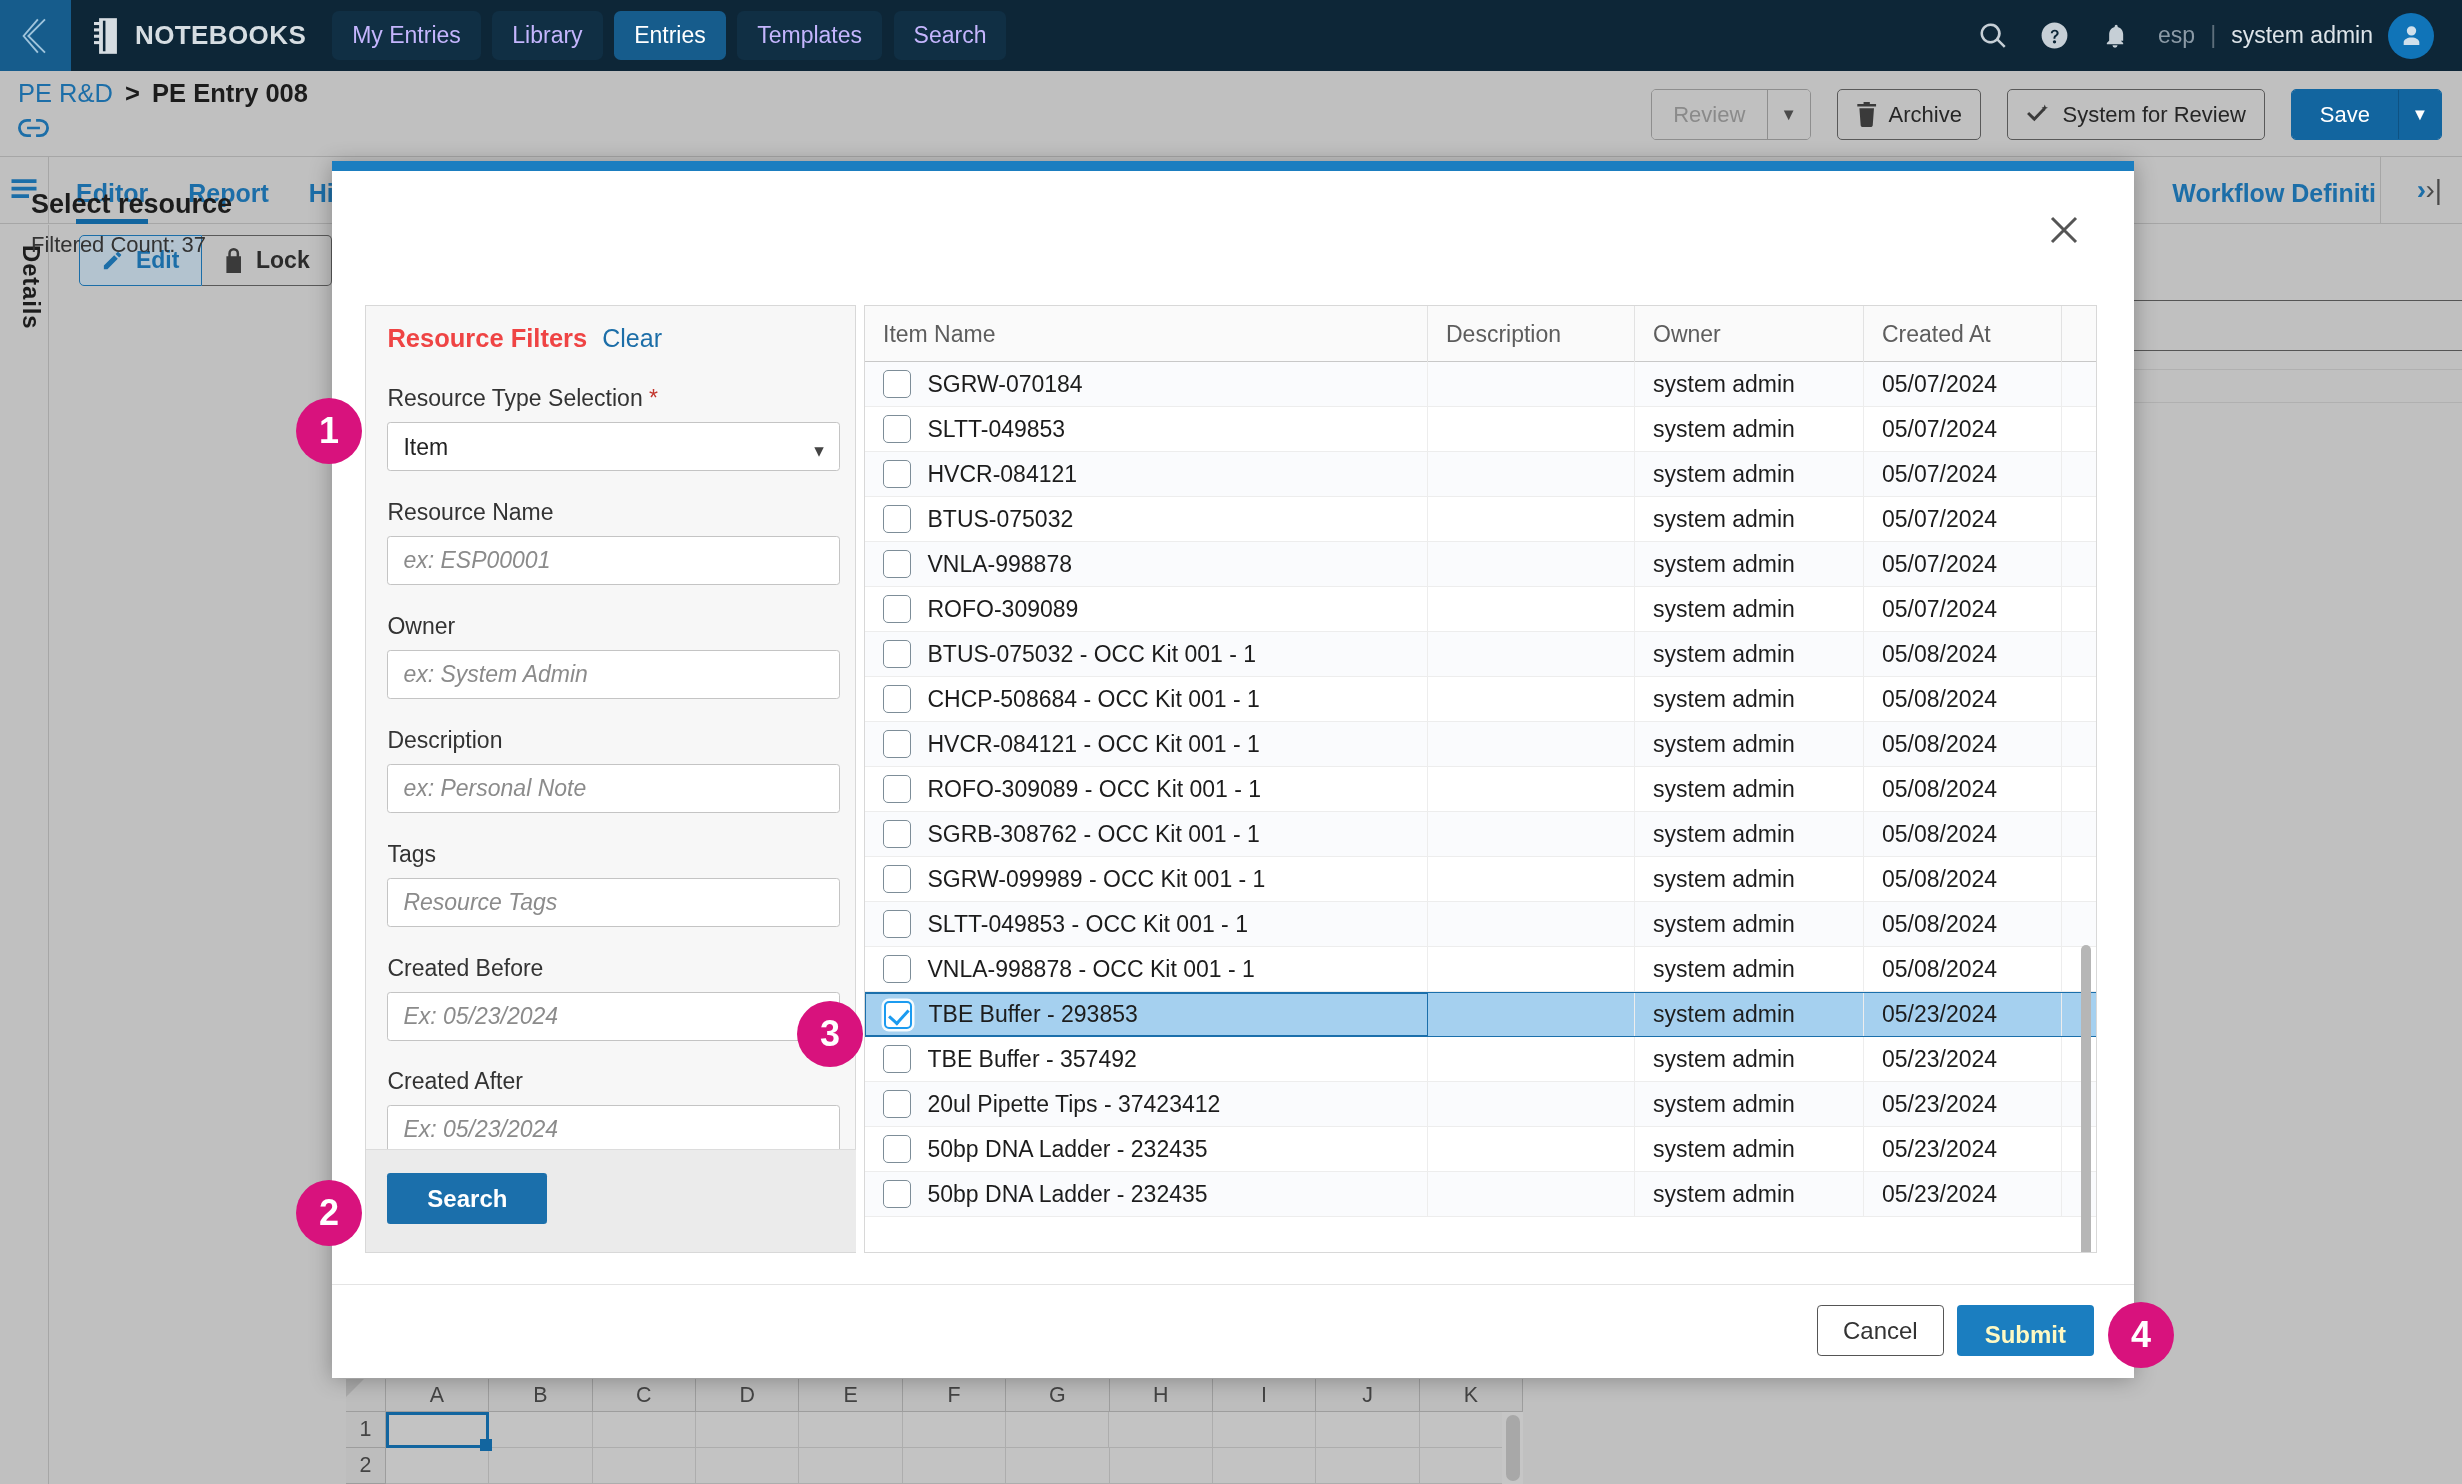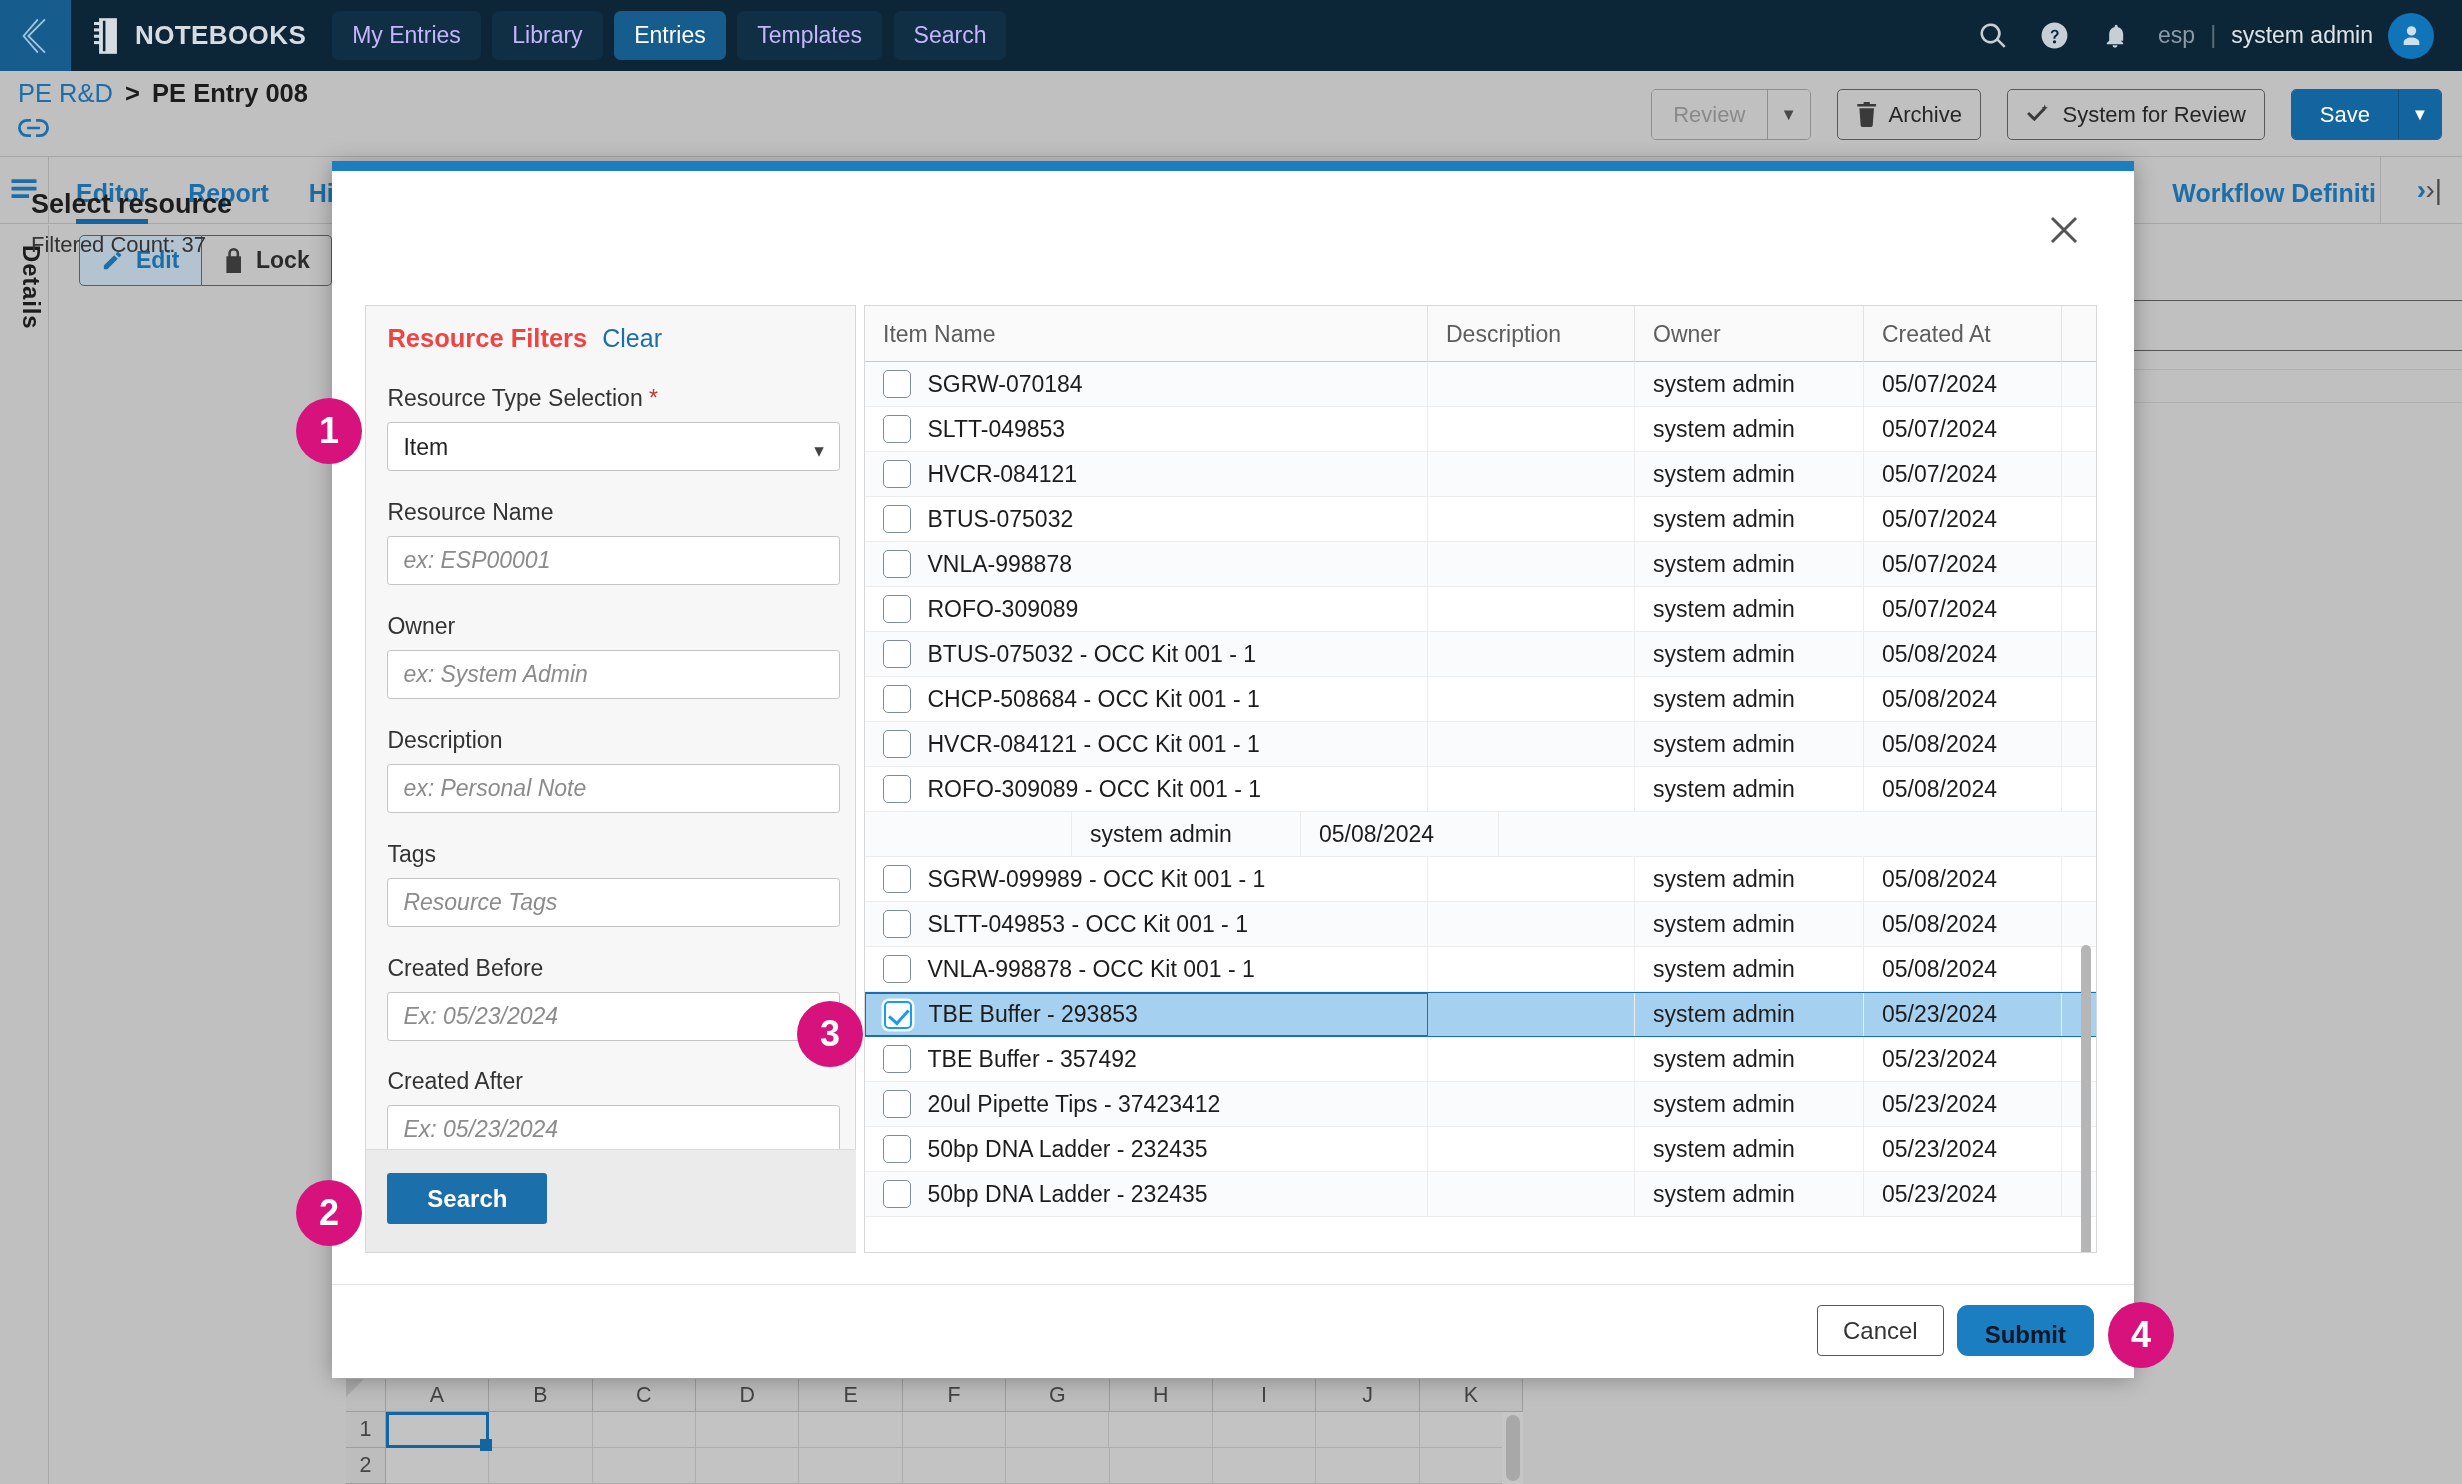--- a/index.html
+++ b/index.html
@@ -265,22 +265,22 @@
   #modal-footer {
     position:absolute; left:332px; top:1284px; width:1802px; height:94px; background:#fff;
     border-top:0.8px solid #e4e4e4;
   }
   #footer-btns { position:absolute; right:40px; top:20px; display:flex; gap:13px; }
   #cancel-btn {
     height:51px; padding:0 25px; border:1.6px solid #555; background:#fff; color:#333;
     font-size:24px; border-radius:4.1px; cursor:pointer; font-family:"Liberation Sans", sans-serif;
   }
   #submit-btn {
-    height:51px; padding:16px 28px; border:none; background:#1b7ec0; color:#0f172a;
-    font-size:24px; font-weight:bold; border-radius:11px; cursor:pointer; font-family:"Liberation Sans", sans-serif;
+    height:51px; padding:16px 28px; border:none; background:#1b7ec0; color:#fef9c3;
+    font-size:24px; font-weight:bold; border-radius:4px; cursor:pointer; font-family:"Liberation Sans", sans-serif;
   }
 
   
   .badge {
     position:absolute; width:66px; height:66px; border-radius:50%;
     background:#d8127d; color:#fff; font-size:36px; font-weight:bold;
     display:flex; align-items:center; justify-content:center; z-index:50;
   }
   #badge1 { left:296px; top:398px; }
   #badge2 { left:296px; top:1180px; }
@@ -649,20 +649,24 @@
         <div class="td c0">
           <div class="cbx"></div>
           <span>ROFO-309089 - OCC Kit 001 - 1</span>
         </div>
         <div class="td c1"></div>
         <div class="td c2">system admin</div>
         <div class="td c3">05/08/2024</div>
         <div class="td c4"></div>
       </div>
       <div class="tr">
+        <div class="td c0">
+          <div class="cbx"></div>
+          <span>SGRB-308762 - OCC Kit 001 - 1</span>
+        </div>
         <div class="td c1"></div>
         <div class="td c2">system admin</div>
         <div class="td c3">05/08/2024</div>
         <div class="td c4"></div>
       </div>
       <div class="tr">
         <div class="td c0">
           <div class="cbx"></div>
           <span>SGRW-099989 - OCC Kit 001 - 1</span>
         </div>

